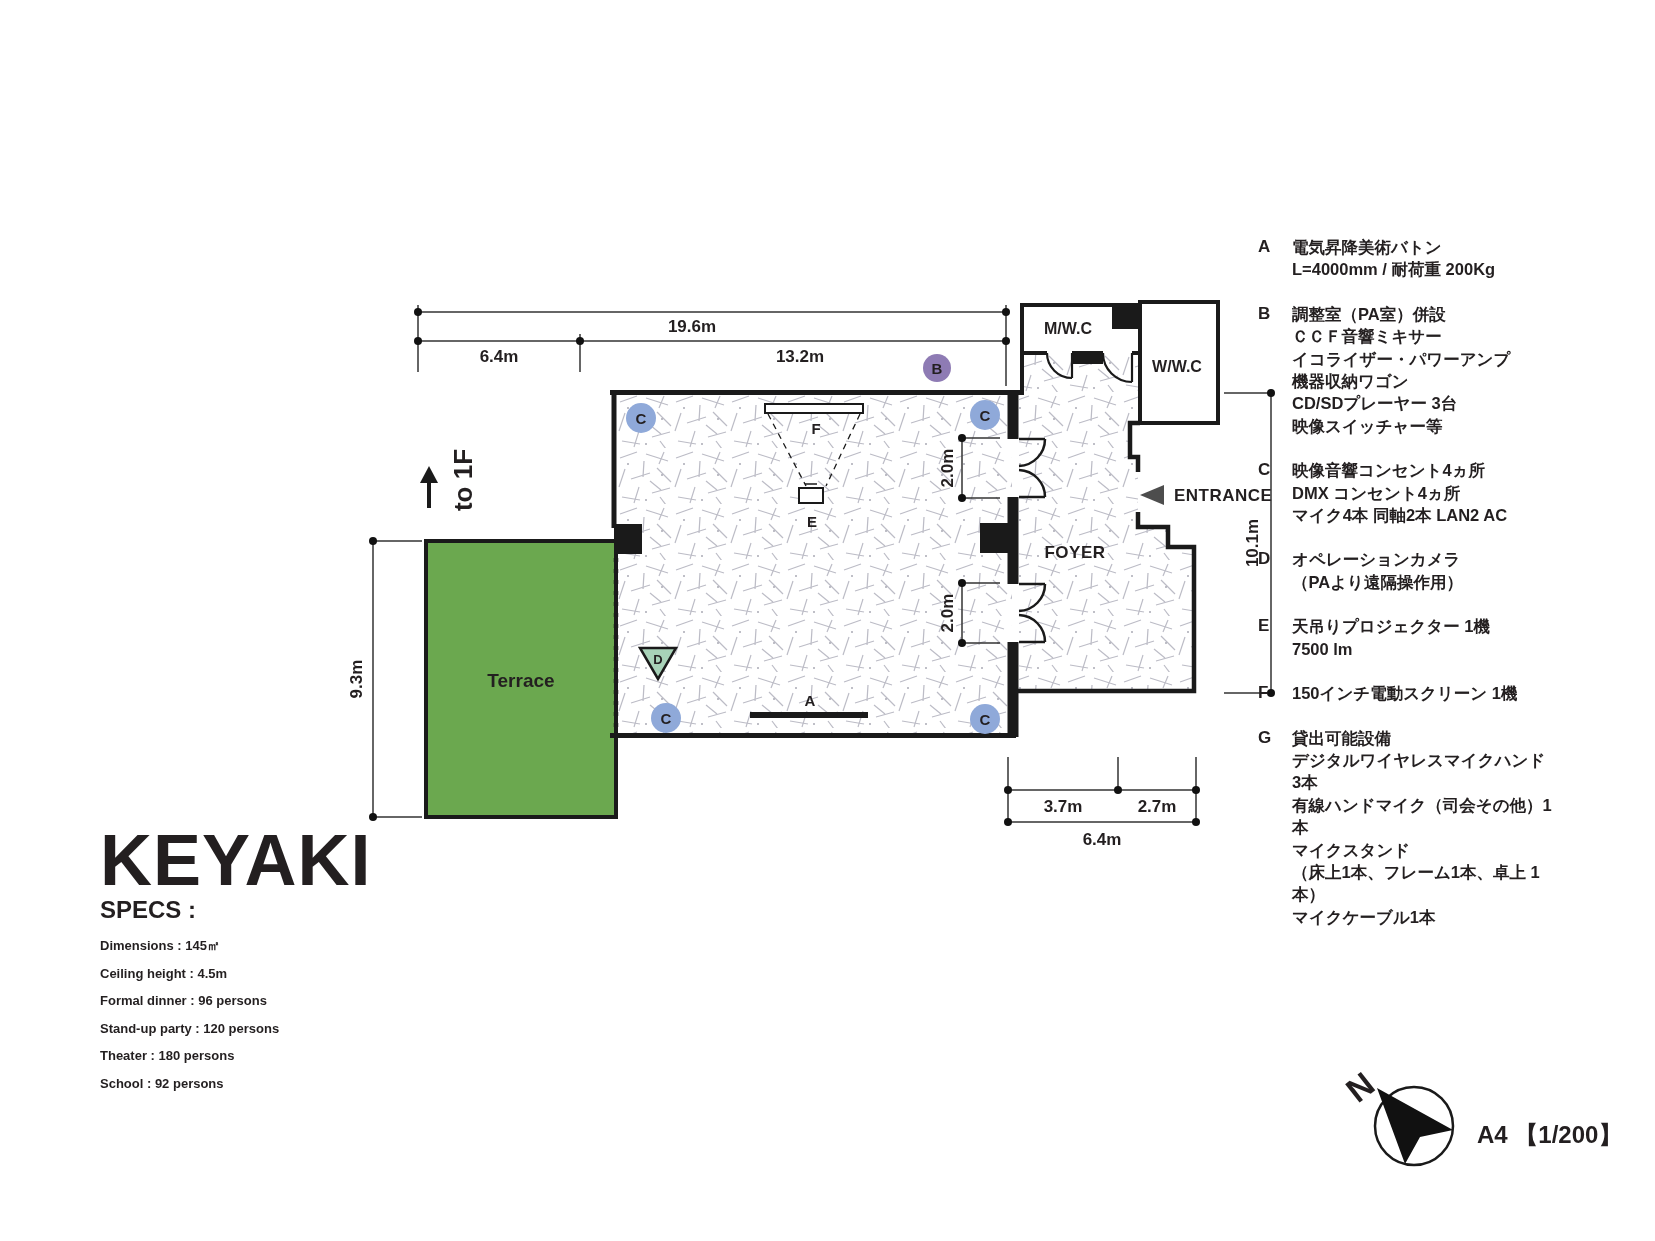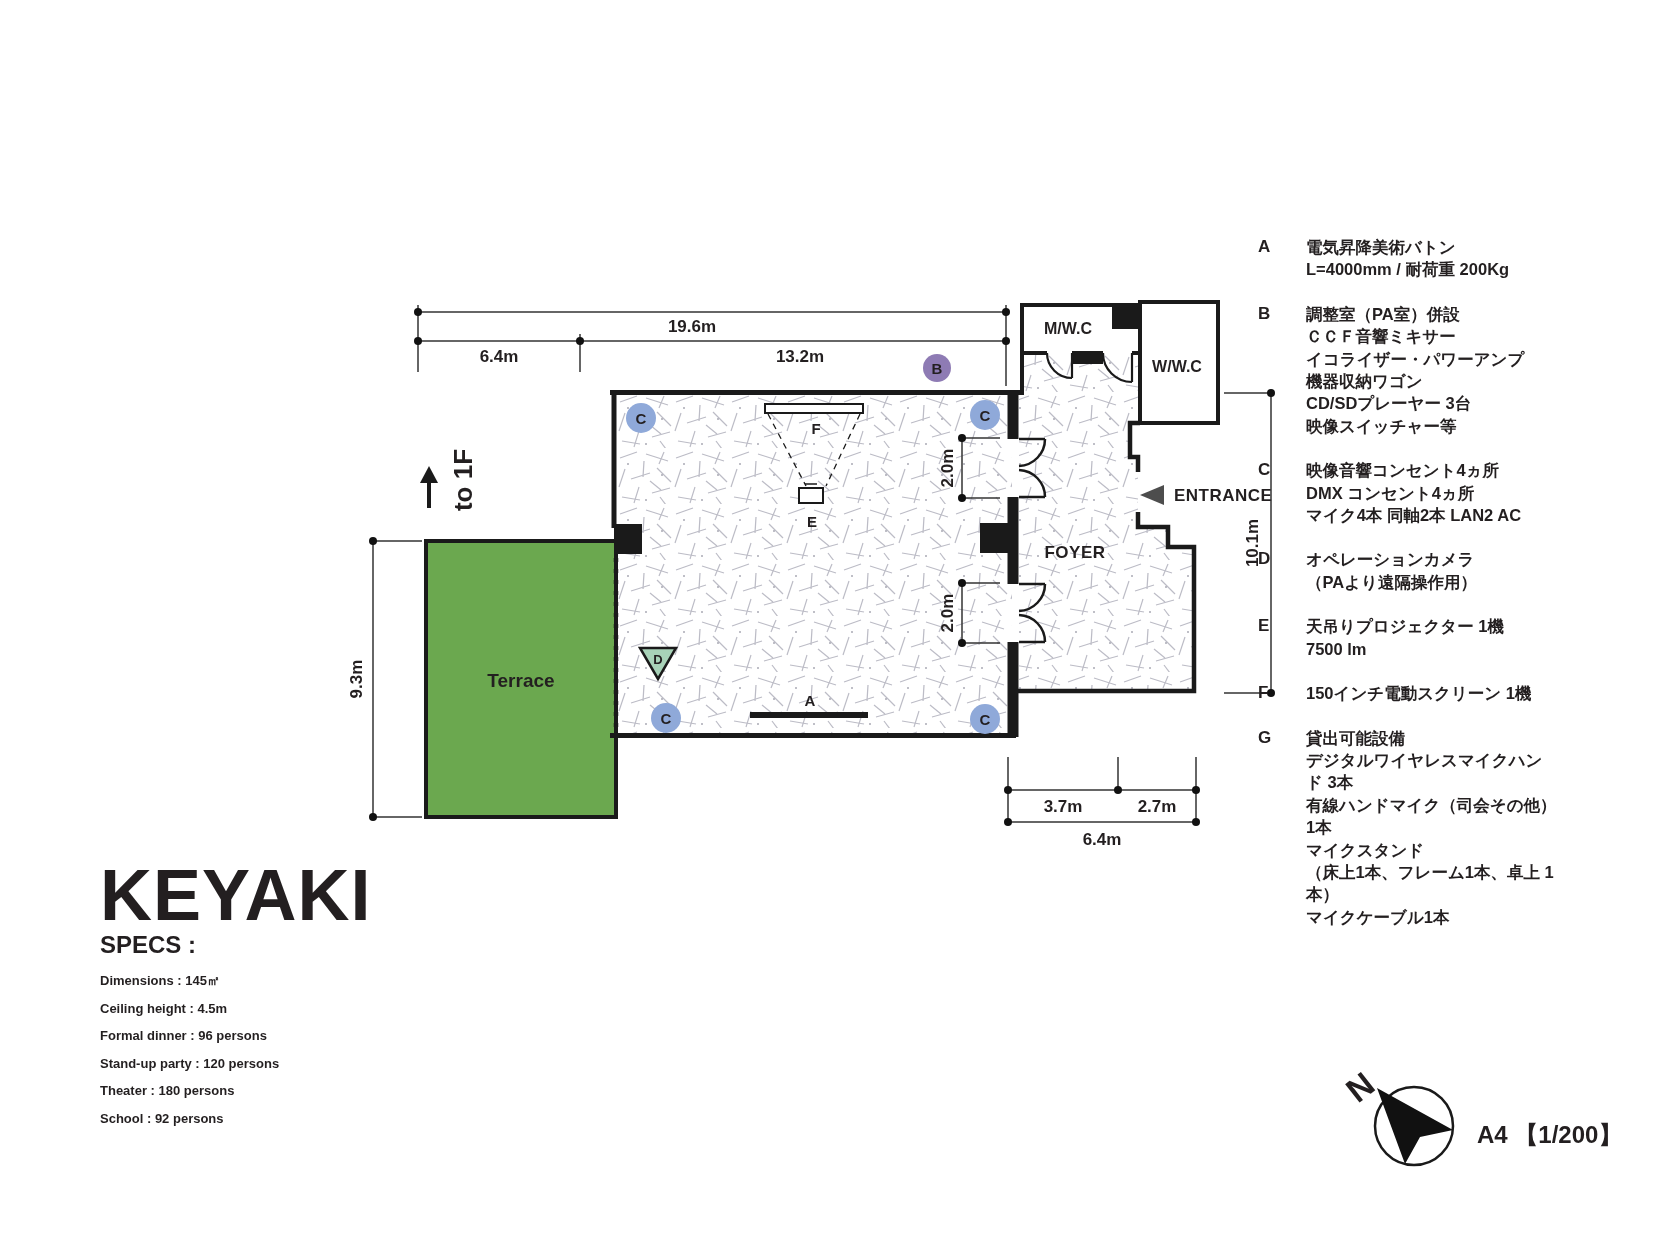--- a/index.html
+++ b/index.html
@@ -5,28 +5,28 @@
   html,body{margin:0;padding:0;}
   body{
     width:1655px;height:1241px;position:relative;background:#ffffff;
     font-family:"Liberation Sans", sans-serif;color:#231f20;overflow:hidden;
   }
   #plan-svg{position:absolute;left:0;top:0;}
   .svg-label{font-family:"Liberation Sans", sans-serif;font-weight:bold;fill:#231f20;}
   .dim-text{font-size:17px;}
   .room-text{font-size:17px;letter-spacing:.5px;}
   .marker-text{font-size:15px;}
-  .title-block{position:absolute;left:100px;top:859px;}
+  .title-block{position:absolute;left:100px;top:824px;}
   .venue-title{font-size:72px;font-weight:bold;letter-spacing:1px;line-height:1;color:#231f20;}
   .specs-heading{font-size:24px;font-weight:bold;margin-bottom:8px;}
   .specs-item{font-size:13px;font-weight:bold;line-height:27.5px;}
   .legend{position:absolute;left:1258px;top:236px;width:300px;}
   .legend-item{display:flex;margin-bottom:22px;}
   .legend-key{width:34px;flex:0 0 34px;font-size:17px;font-weight:bold;line-height:22.4px;}
-  .legend-lines{font-size:16.5px;font-weight:bold;line-height:22.4px;margin-left:14px;}
+  .legend-lines{font-size:16.5px;font-weight:bold;line-height:22.4px;}
 </style>
 </head>
 <body>
 
 <svg id="plan-svg" width="1655" height="1241" viewBox="0 0 1655 1241" xmlns="http://www.w3.org/2000/svg">
   <defs>
     <pattern id="hatch" width="56" height="56" patternUnits="userSpaceOnUse">
       <g stroke="#bcbcc6" stroke-width="1.2" fill="none">
         <path d="M4 10 L21 4"></path>
           <path d="M30 6 L52 13"></path>

